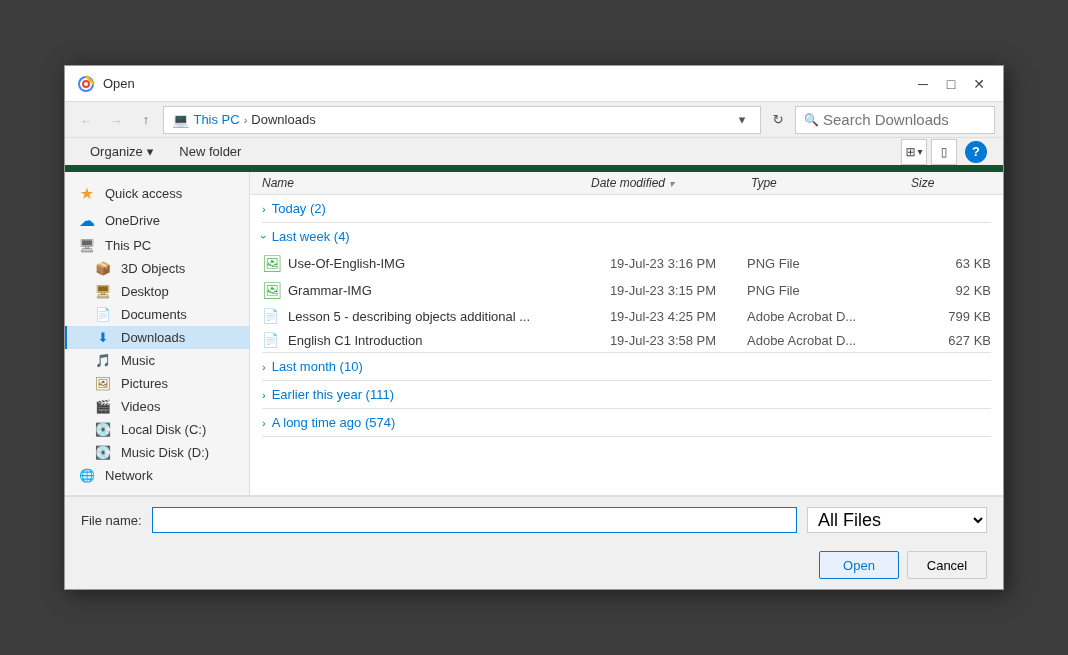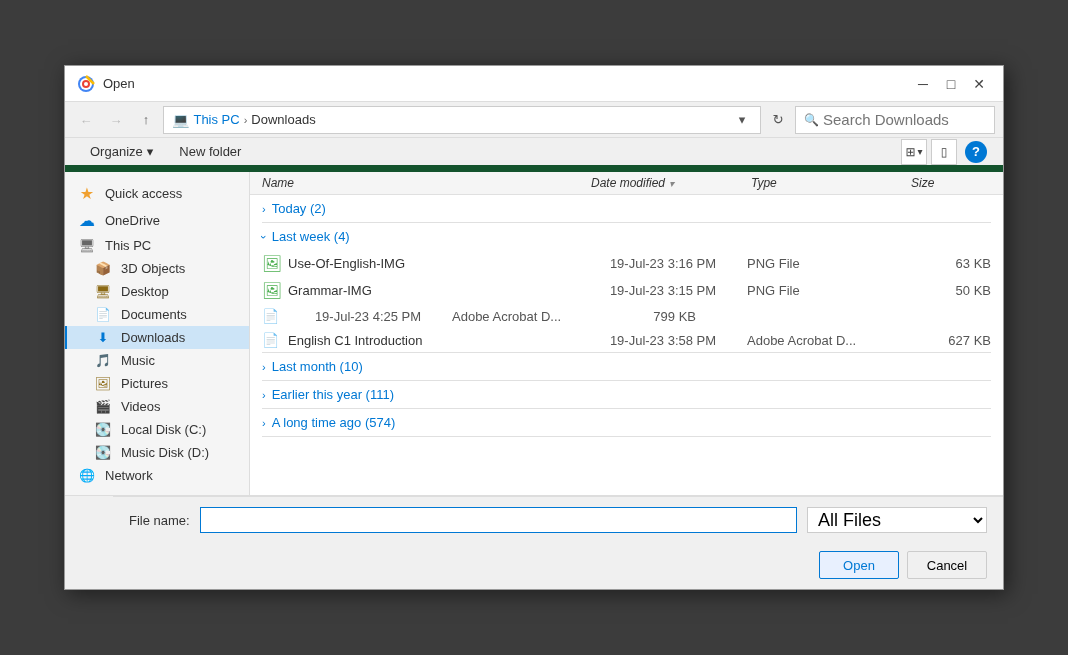--- a/index.html
+++ b/index.html
@@ -341,21 +341,20 @@
       border-radius: 2px;
     }
     .action-btn.primary {
       background: #e8f0fe;
       border-color: #0078d4;
       color: #0078d4;
     }
     .bottom-section {
       background: #f0f0f0;
       border-top: 1px solid #ddd;
-      padding-left: 48px;
     }
   </style>
 </head>
 <body>
 
 <div class="desktop">
   <div class="dialog">
 
     <div class="title-bar">
       <div class="title-bar-icon">
@@ -503,24 +502,25 @@
           <span class="file-name">Use-Of-English-IMG</span>
           <span class="file-date">19-Jul-23 3:16 PM</span>
           <span class="file-type">PNG File</span>
           <span class="file-size">63 KB</span>
         </div>
         <div class="file-row">
           <span class="file-icon png">🖼</span>
           <span class="file-name">Grammar-IMG</span>
           <span class="file-date">19-Jul-23 3:15 PM</span>
           <span class="file-type">PNG File</span>
-          <span class="file-size">50 KB</span>
+          <span class="file-size">92 KB</span>
         </div>
         <div class="file-row">
           <span class="file-icon pdf" style="font-size:14px; color:#e53935;">📄</span>
+          <span class="file-name">Lesson 5 - describing objects additional ...</span>
           <span class="file-date">19-Jul-23 4:25 PM</span>
           <span class="file-type">Adobe Acrobat D...</span>
           <span class="file-size">799 KB</span>
         </div>
         <div class="file-row">
           <span class="file-icon pdf" style="font-size:14px; color:#e53935;">📄</span>
           <span class="file-name">English C1 Introduction</span>
           <span class="file-date">19-Jul-23 3:58 PM</span>
           <span class="file-type">Adobe Acrobat D...</span>
           <span class="file-size">627 KB</span>

